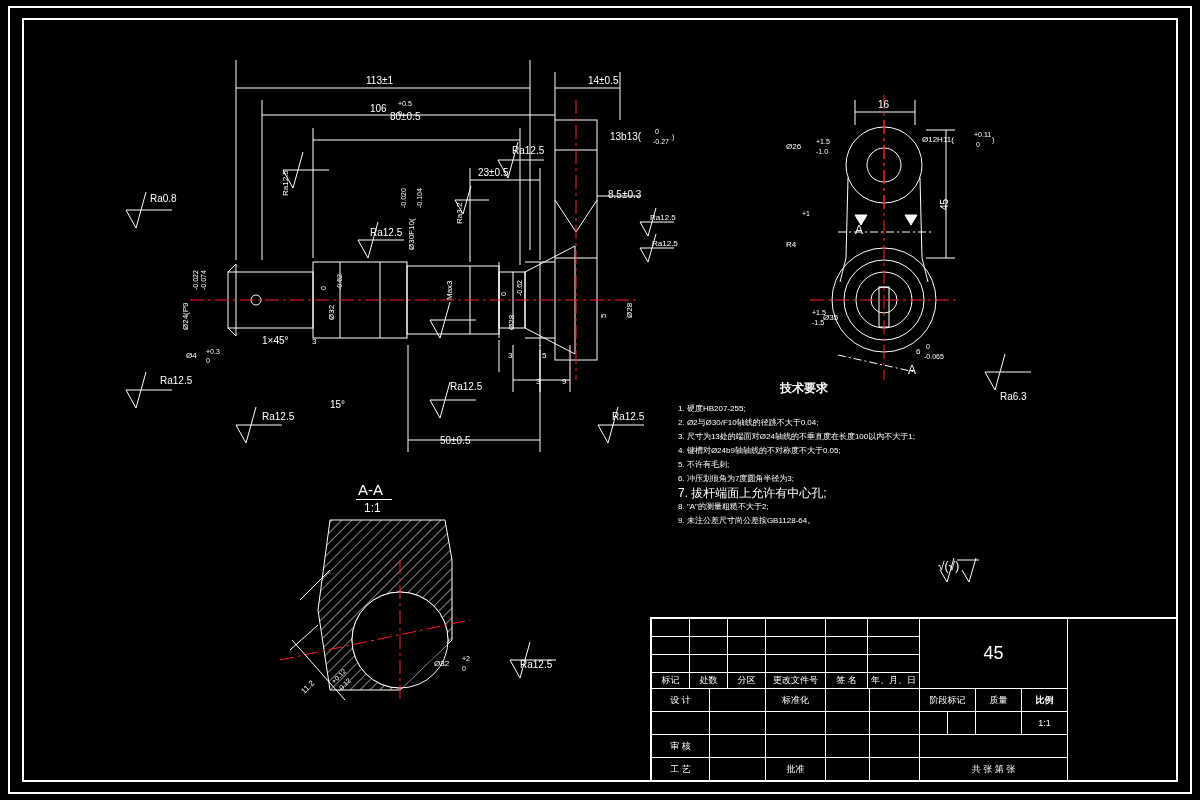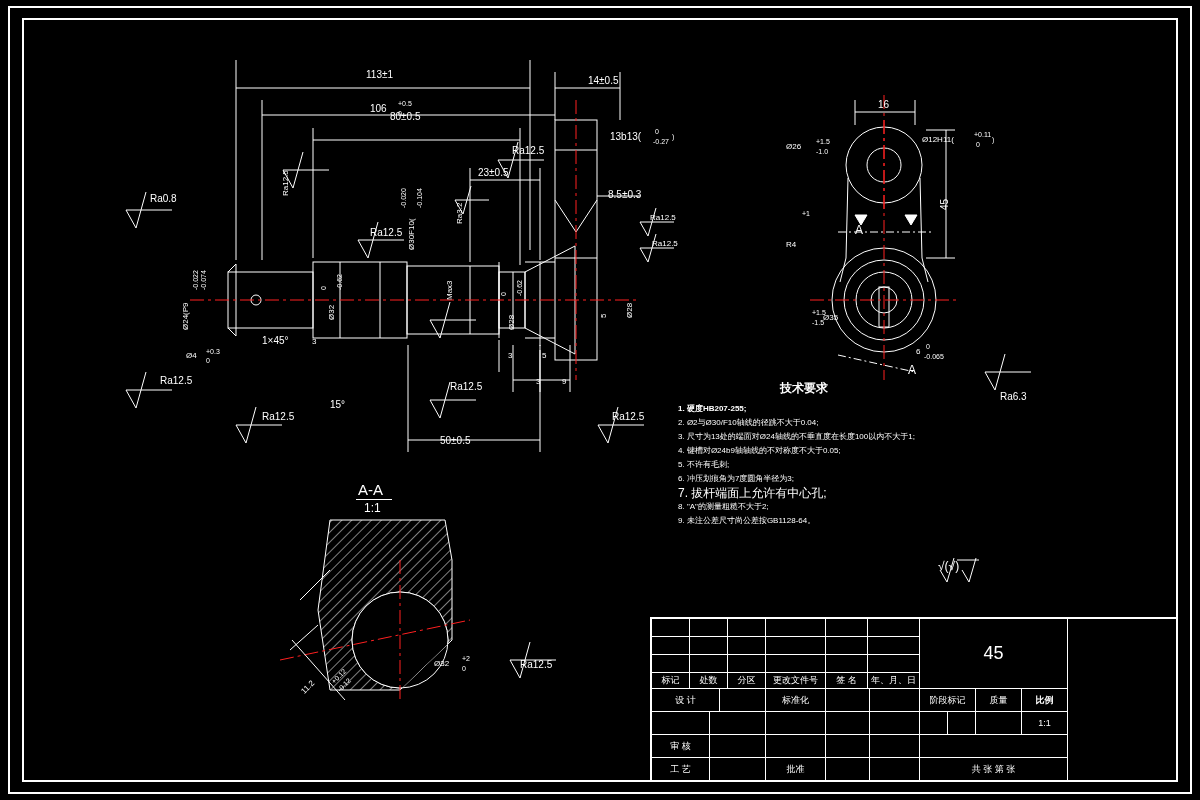--- a/index.html
+++ b/index.html
@@ -187,21 +187,21 @@
       <path d="M640,248 l8,14 l8,-28 M640,248 l34,0"></path>
       <path d="M455,200 l8,14 l8,-28 M455,200 l34,0"></path>
       <path d="M985,372 l10,18 l10,-36 M985,372 l46,0"></path>
       <path d="M510,660 l10,18 l10,-36 M510,660 l46,0"></path>
 
       <path d="M940,570 l7,12 l7,-24 M962,570 l7,12 l7,-24 M958,566 l0,0"></path>
       <path d="M957,560 l22,0"></path>
     </g>
   </svg>
 
-  <div class="txt" style="left:366px;top:70px;">113±1</div>
+  <div class="txt" style="left:366px;top:76px;">113±1</div>
   <div class="txt" style="left:370px;top:104px;">106</div>
   <div class="txt xs" style="left:398px;top:100px;">+0.5</div>
   <div class="txt xs" style="left:398px;top:110px;">0</div>
   <div class="txt" style="left:390px;top:112px;text-align:right;">80±0.5</div>
   <div class="txt" style="left:478px;top:168px;">23±0.5</div>
   <div class="txt" style="left:588px;top:76px;">14±0.5</div>
   <div class="txt" style="left:610px;top:132px;">13b13(</div>
   <div class="txt xs" style="left:655px;top:128px;">0</div>
   <div class="txt xs" style="left:653px;top:138px;">-0.27</div>
   <div class="txt xs" style="left:672px;top:133px;">)</div>
@@ -274,21 +274,21 @@
   <div class="txt" style="left:160px;top:376px;">Ra12.5</div>
   <div class="txt" style="left:262px;top:412px;">Ra12.5</div>
   <div class="txt" style="left:450px;top:382px;">Ra12.5</div>
   <div class="txt" style="left:612px;top:412px;">Ra12.5</div>
   <div class="txt" style="left:520px;top:660px;">Ra12.5</div>
   <div class="txt" style="left:1000px;top:360px;margin-top:32px;">Ra6.3</div>
   <div class="txt mid" style="left:938px;top:560px;">√(√)</div>
 
   <div class="txt mid" style="left:780px;top:382px;font-weight:bold;">技术要求</div>
   <div class="abs" style="left:678px;top:402px;width:320px;">
-    <div style="font-size:8px;line-height:14px;font-weight:bold;">1. 硬度HB207-255;</div>
+    <div style="font-size:8px;line-height:14px;">1. 硬度HB207-255;</div>
     <div style="font-size:8px;line-height:14px;">2. Ø2与Ø30/F10轴线的径跳不大于0.04;</div>
     <div style="font-size:8px;line-height:14px;">3. 尺寸为13处的端面对Ø24轴线的不垂直度在长度100以内不大于1;</div>
     <div style="font-size:8px;line-height:14px;">4. 键槽对Ø24b9轴轴线的不对称度不大于0.05;</div>
     <div style="font-size:8px;line-height:14px;">5. 不许有毛刺;</div>
     <div style="font-size:8px;line-height:14px;">6. 冲压划痕角为7度圆角半径为3;</div>
     <div style="font-size:12px;line-height:14px;">7. 拔杆端面上允许有中心孔;</div>
     <div style="font-size:8px;line-height:14px;">8. "A"的测量粗糙不大于2;</div>
     <div style="font-size:8px;line-height:14px;">9. 未注公差尺寸尚公差按GB1128-64。</div>
   </div>
 
@@ -315,21 +315,21 @@
     <div class="c" style="left:174px;top:36px;width:42px;height:18px;"></div>
     <div class="c" style="left:216px;top:36px;width:52px;height:18px;"></div>
 
     <div class="c" style="left:0px;top:54px;width:38px;height:16px;">标记</div>
     <div class="c" style="left:38px;top:54px;width:38px;height:16px;">处数</div>
     <div class="c" style="left:76px;top:54px;width:38px;height:16px;">分区</div>
     <div class="c" style="left:114px;top:54px;width:60px;height:16px;">更改文件号</div>
     <div class="c" style="left:174px;top:54px;width:42px;height:16px;">签 名</div>
     <div class="c" style="left:216px;top:54px;width:52px;height:16px;">年、月、日</div>
 
-    <div class="c" style="left:0px;top:70px;width:68px;height:23px;">设 计</div>
+    <div class="c" style="left:0px;top:70px;width:58px;height:23px;">设 计</div>
     <div class="c" style="left:58px;top:70px;width:56px;height:23px;"></div>
     <div class="c" style="left:114px;top:70px;width:60px;height:23px;">标准化</div>
     <div class="c" style="left:174px;top:70px;width:44px;height:23px;"></div>
     <div class="c" style="left:218px;top:70px;width:50px;height:23px;"></div>
 
     <div class="c" style="left:0px;top:93px;width:58px;height:23px;"></div>
     <div class="c" style="left:58px;top:93px;width:56px;height:23px;"></div>
     <div class="c" style="left:114px;top:93px;width:60px;height:23px;"></div>
     <div class="c" style="left:174px;top:93px;width:44px;height:23px;"></div>
     <div class="c" style="left:218px;top:93px;width:50px;height:23px;"></div>

